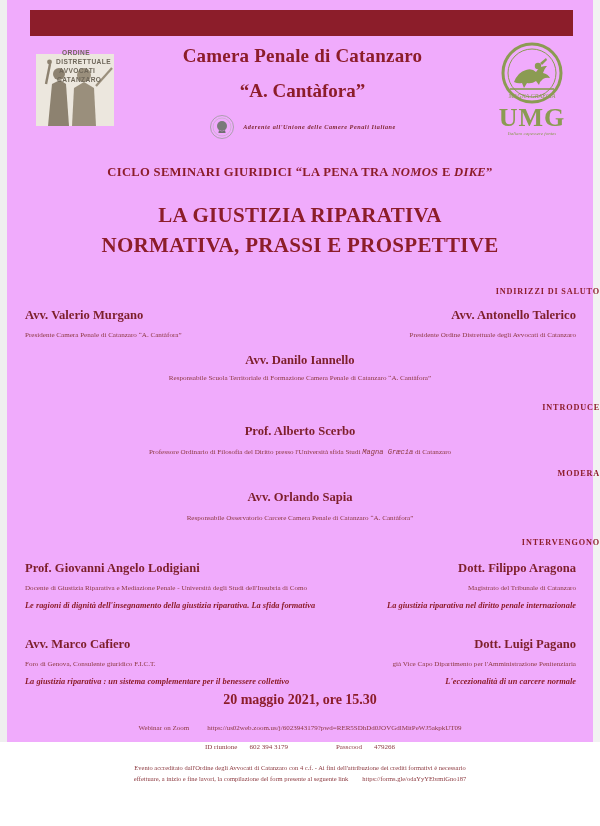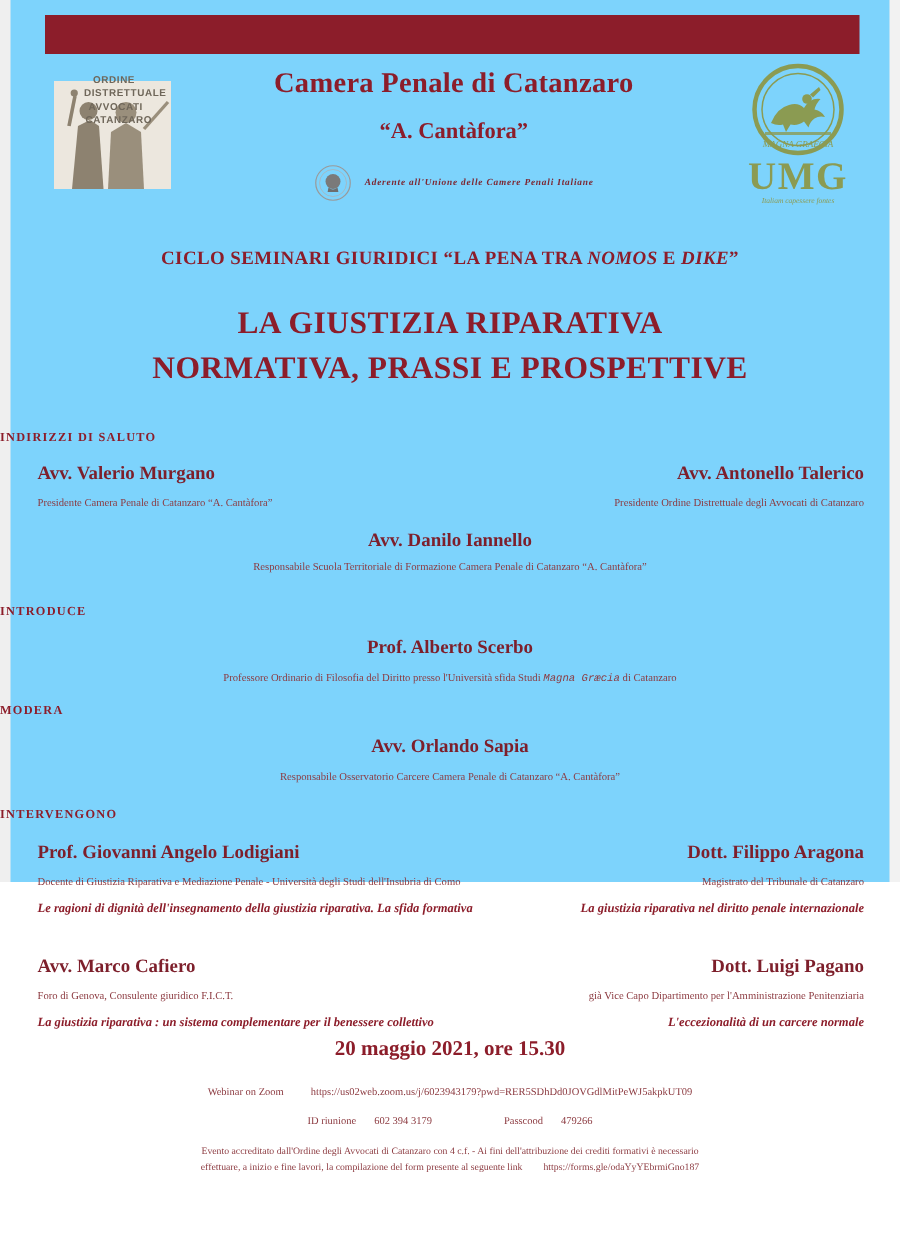--- a/index.html
+++ b/index.html
@@ -11,22 +11,22 @@
     width: 600px;
     height: 826px;
     font-family: "Liberation Serif", "DejaVu Serif", serif;
     color: #8c1d2a;
     position: relative;
     overflow: hidden;
   }
   .page {
     position: relative;
     width: 600px;
-    height: 588px;
-    background: #7dd3fc;
+    height: 742px;
+    background: #f0abfc;
     box-sizing: border-box;
   }
   .edge-left {
     position: absolute;
     left: 0; top: 0; bottom: 0;
     width: 7px;
     background: #efefef;
   }
   .edge-right {
     position: absolute;
@@ -76,21 +76,21 @@
     text-align: center;
   }
   .h-title {
     font-size: 19px;
     font-weight: bold;
     letter-spacing: 0.2px;
     color: #8c1d2a;
     line-height: 1.1;
   }
   .h-sub {
-    font-size: 15px;
+    font-size: 19px;
     font-weight: bold;
     margin-top: 13px;
     color: #8c1d2a;
   }
   .h-adesione {
     margin-top: 12px;
     font-size: 6.2px;
     font-style: italic;
     font-weight: bold;
     letter-spacing: 0.55px;
@@ -123,21 +123,21 @@
     text-align: center;
     font-size: 21px;
     font-weight: bold;
     line-height: 1.45;
     letter-spacing: 0.3px;
     color: #8c1d2a;
   }
 
   
   .sec-head {
-    text-align: left;
+    text-align: right;
     font-size: 8.2px;
     font-weight: bold;
     letter-spacing: 0.85px;
     color: #8c1d2a;
   }
   .name {
     font-size: 12.6px;
     font-weight: bold;
     color: #7d1f2b;
     white-space: nowrap;

